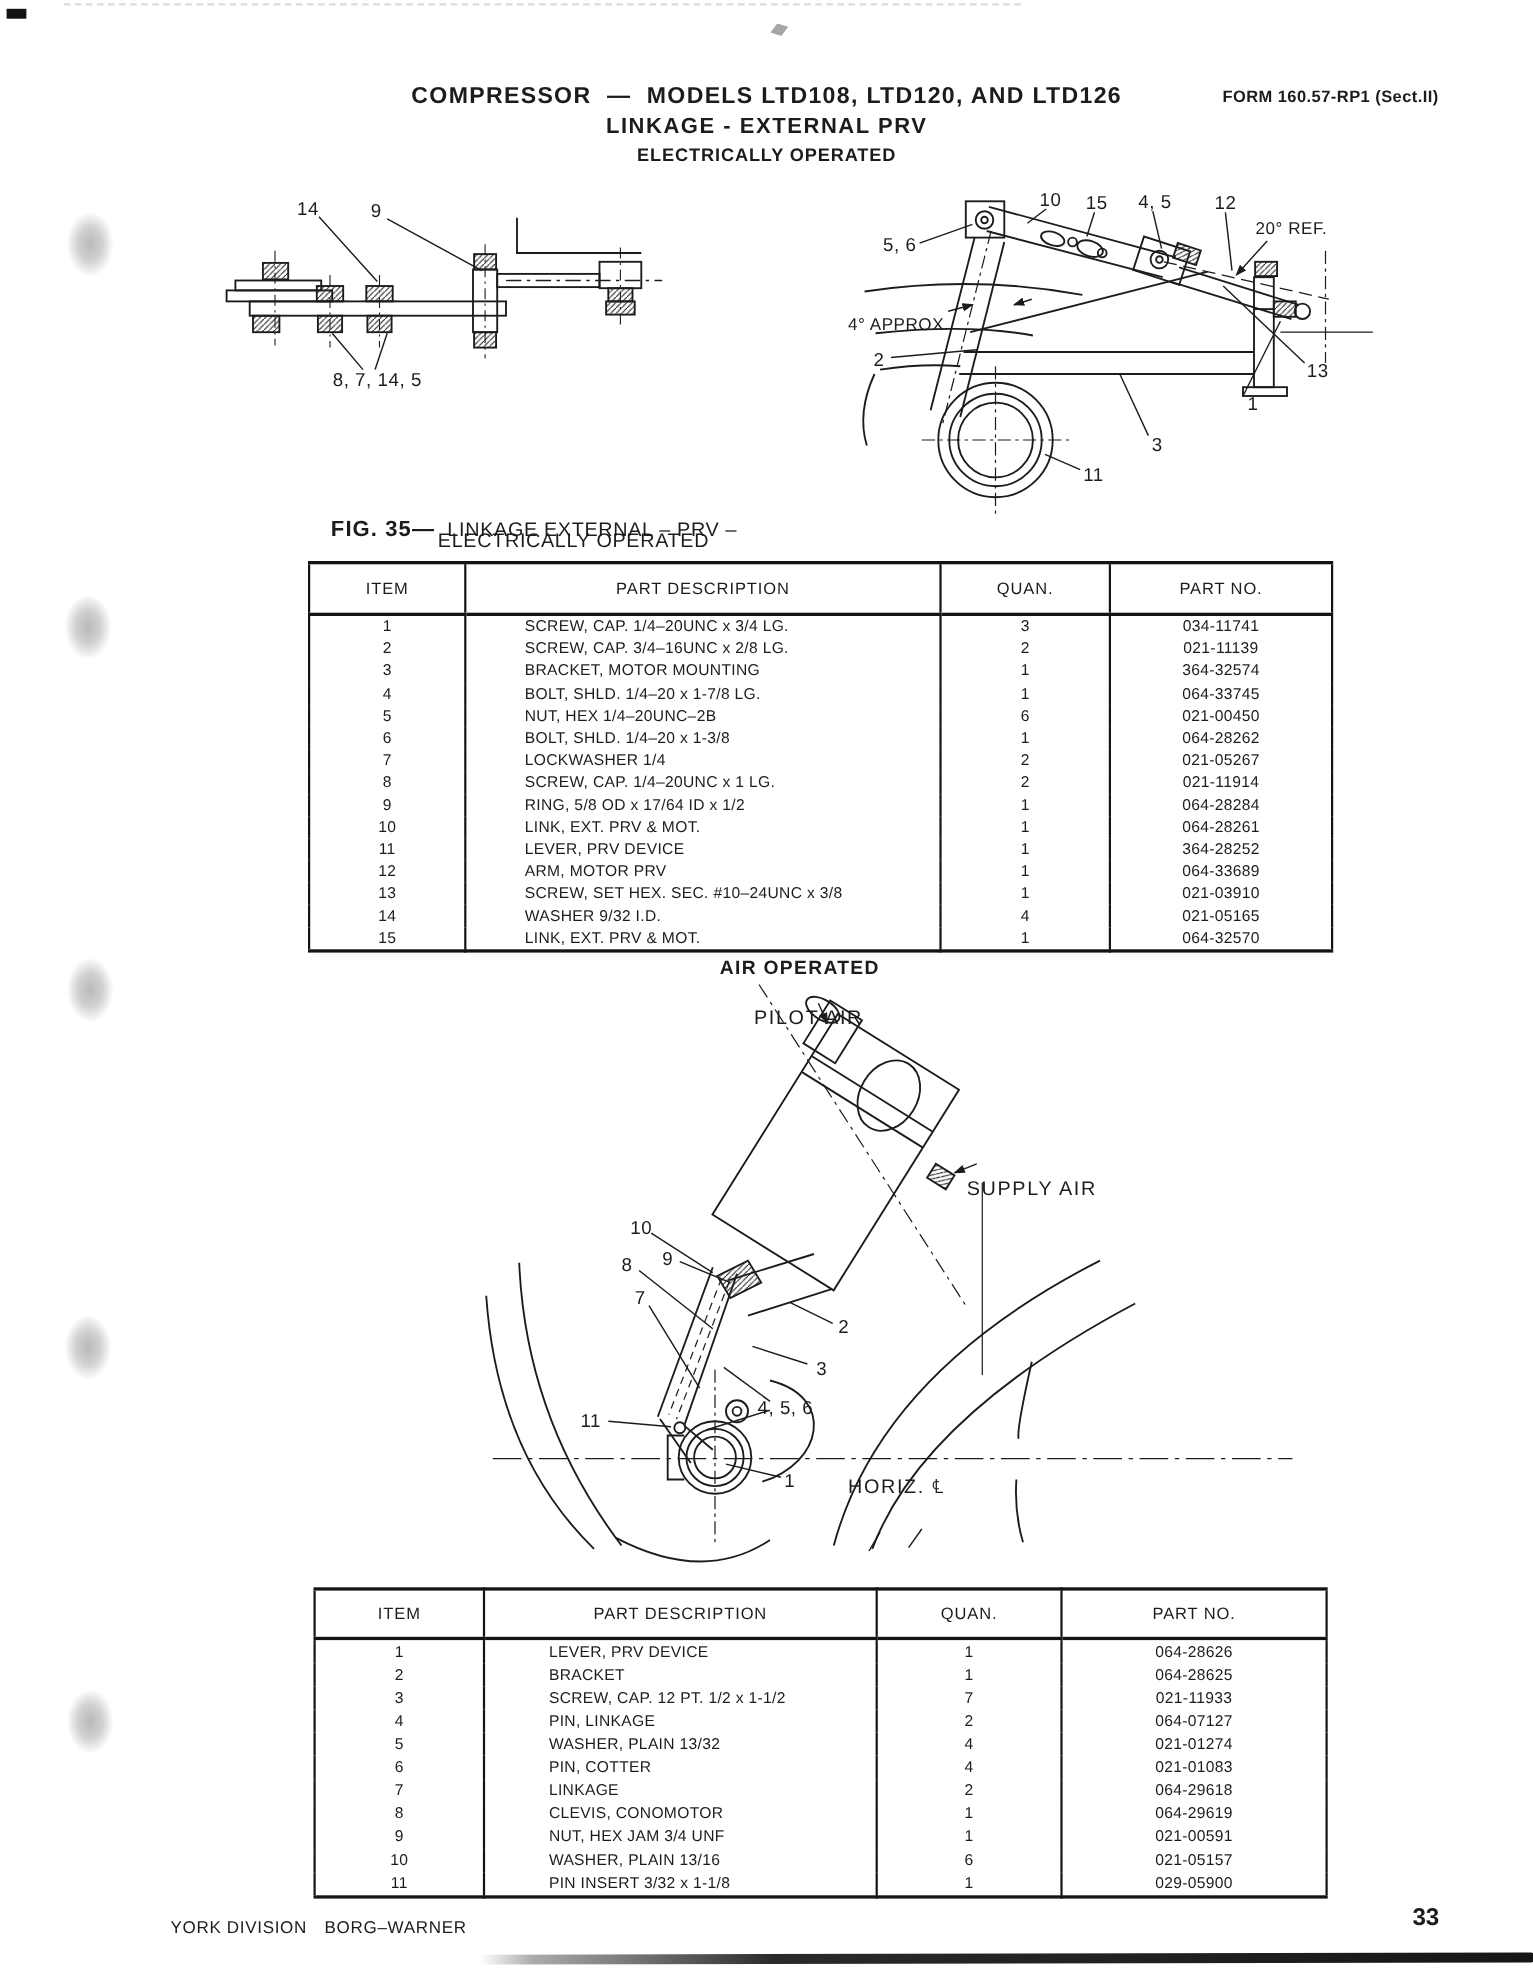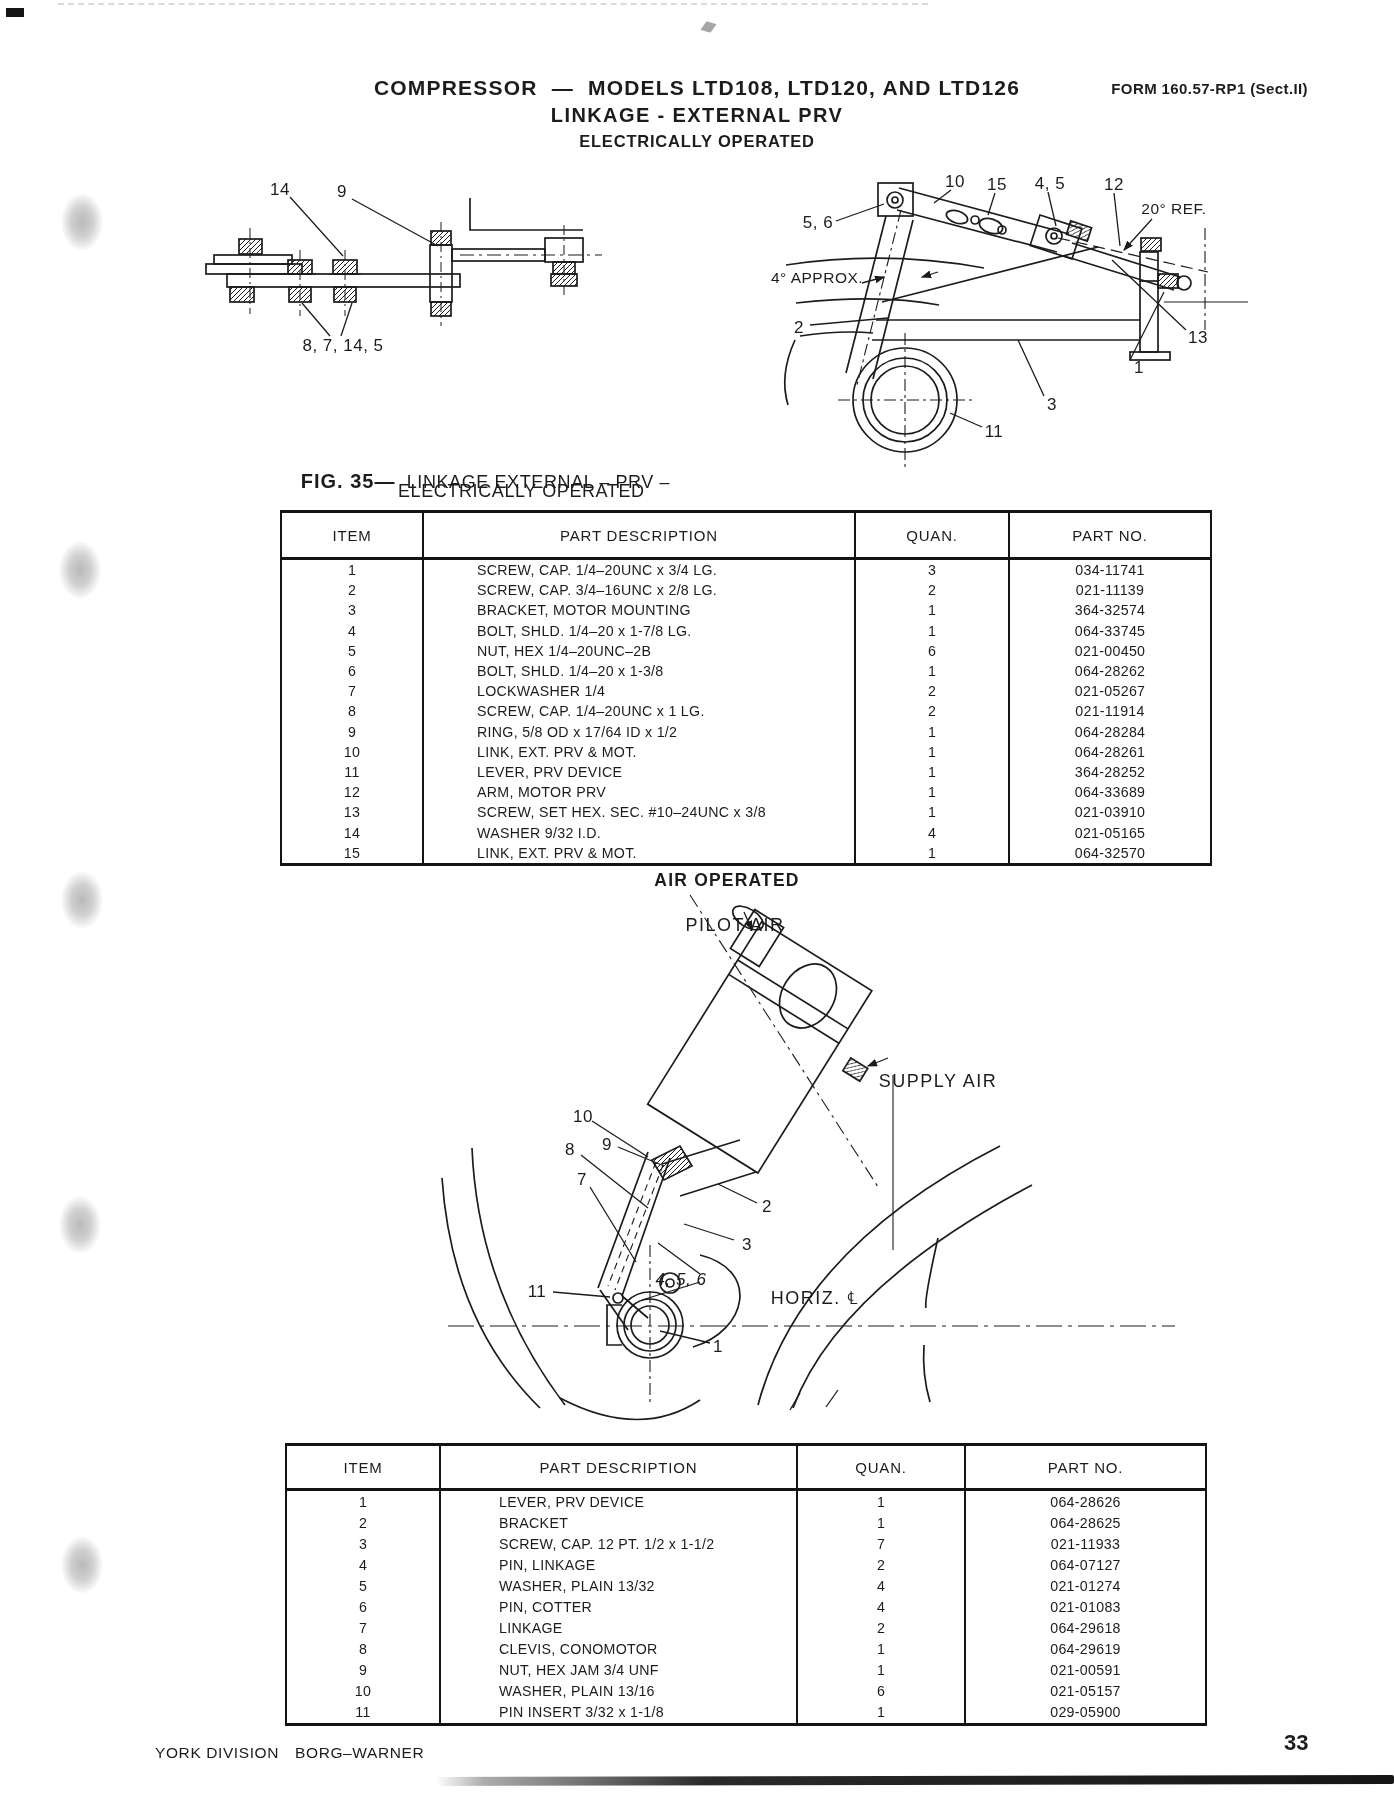--- a/index.html
+++ b/index.html
@@ -257,21 +257,21 @@
 
   <span class="co" style="left:280px;top:190px;">14</span>
   <span class="co" style="left:342px;top:192px;">9</span>
   <span class="co" style="left:343px;top:346px;">8, 7, 14, 5</span>
   <span class="co" style="left:818px;top:223px;">5, 6</span>
   <span class="co" style="left:955px;top:182px;">10</span>
   <span class="co" style="left:997px;top:185px;">15</span>
   <span class="co" style="left:1050px;top:184px;">4, 5</span>
   <span class="co" style="left:1114px;top:185px;">12</span>
   <span class="co small" style="left:1174px;top:209px;">20° REF.</span>
-  <span class="co small" style="left:817px;top:278px;">4° APPROX.</span>
+  <span class="co small" style="left:817px;top:296px;">4° APPROX.</span>
   <span class="co" style="left:799px;top:328px;">2</span>
   <span class="co" style="left:1198px;top:338px;">13</span>
   <span class="co" style="left:1139px;top:368px;">1</span>
   <span class="co" style="left:1052px;top:405px;">3</span>
   <span class="co" style="left:994px;top:432px;">11</span>
 
   <div class="caption" style="left:283px;top:452px;">
     <span class="cap-prefix">FIG. 35—</span><span class="cap-text">  </span><span class="cap-text">LINKAGE EXTERNAL – PRV –</span>
   </div>
   <div class="caption cap-text" style="left:398px;top:481px;">ELECTRICALLY OPERATED</div>
@@ -381,29 +381,29 @@
           <td class="c1">LINK, EXT. PRV &amp; MOT.</td>
           <td class="c2">1</td>
           <td class="c3">064-32570</td>
         </tr>
       </tbody>
     </table>
 
   <div class="air-head" style="left:727px;top:880px;">AIR OPERATED</div>
   <div class="diag-label" style="left:735px;top:902px;">PILOT AIR</div>
   <div class="diag-label" style="left:938px;top:1058px;">SUPPLY AIR</div>
-  <div class="diag-label" style="left:815px;top:1274px;">HORIZ. ℄</div>
+  <div class="diag-label" style="left:815px;top:1327px;">HORIZ. ℄</div>
 
   <span class="co" style="left:583px;top:1117px;">10</span>
   <span class="co" style="left:607px;top:1145px;">9</span>
   <span class="co" style="left:570px;top:1150px;">8</span>
   <span class="co" style="left:582px;top:1180px;">7</span>
   <span class="co" style="left:767px;top:1207px;">2</span>
   <span class="co" style="left:747px;top:1245px;">3</span>
-  <span class="co" style="left:681px;top:1280px;font-style:italic;">4, 5, 6</span>
+  <span class="co" style="left:714px;top:1280px;">4, 5, 6</span>
   <span class="co" style="left:537px;top:1292px;">11</span>
   <span class="co" style="left:718px;top:1347px;">1</span>
 
 
   <table class="parts" id="table2">
     <colgroup>
         <col style="width:154px">
         <col style="width:357px">
         <col style="width:168px">
         <col style="width:241px">

